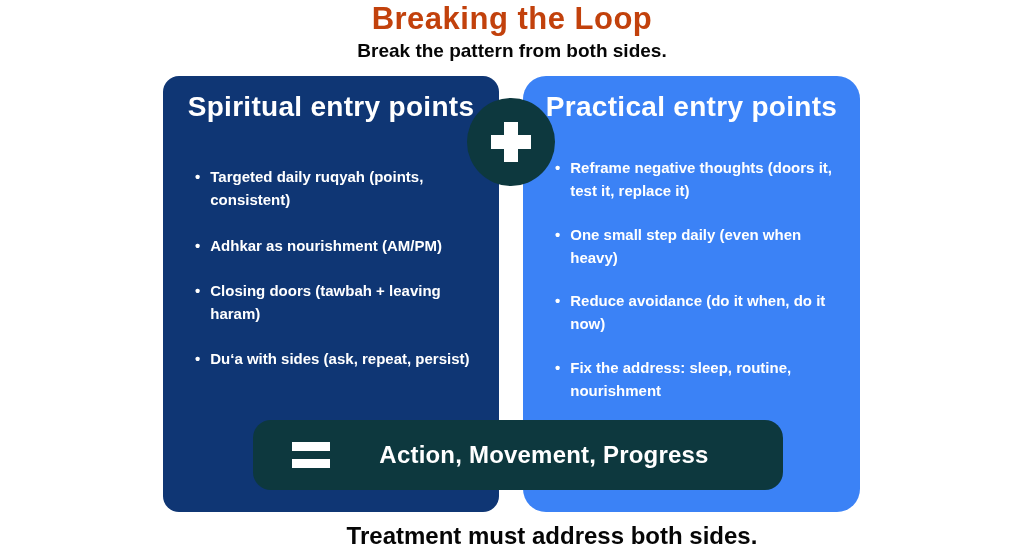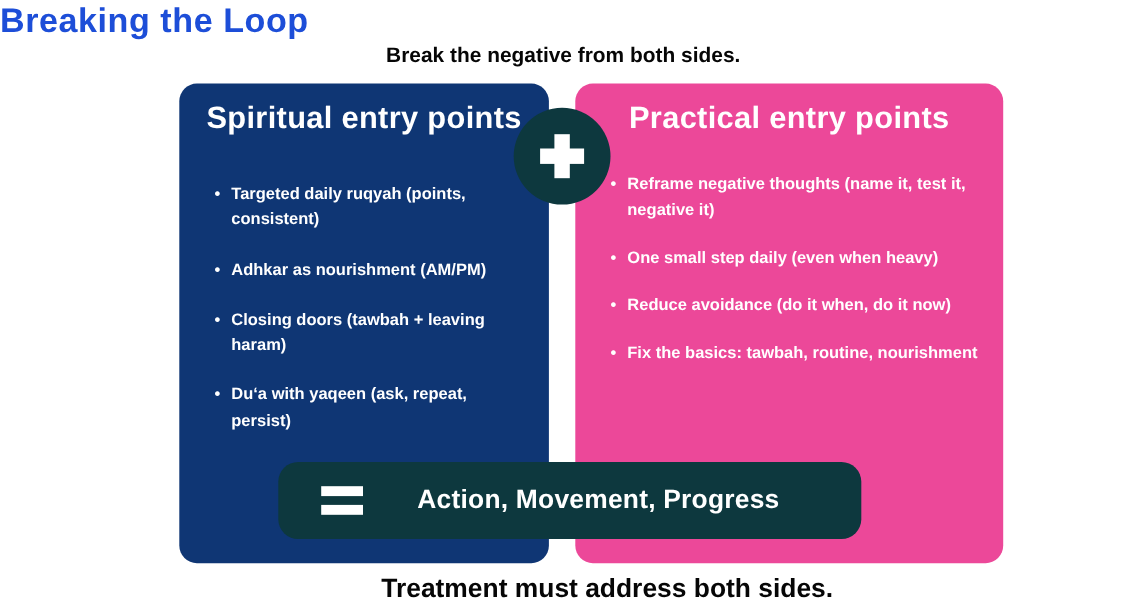--- a/index.html
+++ b/index.html
@@ -6,43 +6,43 @@
   html, body { width: 1024px; height: 555px; }
   body {
     position: relative;
     background: #ffffff;
     font-family: "Liberation Sans", sans-serif;
     overflow: hidden;
   }
   .main-title {
     position: absolute;
     top: 1px; left: 0; width: 100%;
-    text-align: left;
+    text-align: center;
     font-size: 31px;
     font-weight: 800;
-    color: #1d4ed8;
+    color: #c2410c;
     letter-spacing: 0.5px;
   }
   .sub-title {
     position: absolute;
     top: 40px; left: 0; width: 100%;
     text-align: center;
     font-size: 19px;
     font-weight: 700;
     color: #060606;
   }
   .card {
     position: absolute;
     top: 76px;
     height: 436px;
     border-radius: 16px;
     color: #ffffff;
   }
   .card-left  { left: 163px; width: 336px; background: #0f3674; }
-  .card-right { left: 523px; width: 389px; background: #ec4899; }
+  .card-right { left: 523px; width: 337px; background: #3b82f6; border-radius: 23px; }
   .card-title {
     margin-top: 15px;
     text-align: center;
     font-size: 28px;
     font-weight: 700;
     letter-spacing: 0.3px;
   }
   ul.bullets {
     list-style: none;
     display: flex;
@@ -119,62 +119,62 @@
     font-size: 24px;
     font-weight: 700;
     color: #060606;
     margin-left: 40px;
   }
 </style>
 </head>
 <body>
 
 <h1 class="main-title">Breaking the Loop</h1>
-<h2 class="sub-title">Break the negative from both sides.</h2>
+<h2 class="sub-title">Break the pattern from both sides.</h2>
 
 <section class="card card-left">
   <h3 class="card-title">Spiritual entry points</h3>
   <ul class="bullets">
     <li>
       <span class="bullet-dot">•</span>
       <span>Targeted daily ruqyah (points, consistent)</span>
     </li>
     <li>
       <span class="bullet-dot">•</span>
       <span>Adhkar as nourishment (AM/PM)</span>
     </li>
     <li>
       <span class="bullet-dot">•</span>
       <span>Closing doors (tawbah + leaving haram)</span>
     </li>
     <li>
       <span class="bullet-dot">•</span>
-      <span>Du‘a with yaqeen (ask, repeat, persist)</span>
+      <span>Du‘a with sides (ask, repeat, persist)</span>
     </li>
   </ul>
 </section>
 
 <section class="card card-right">
   <h3 class="card-title">Practical entry points</h3>
   <ul class="bullets">
     <li>
       <span class="bullet-dot">•</span>
-      <span>Reframe negative thoughts (name it, test it, negative it)</span>
+      <span>Reframe negative thoughts (doors it, test it, replace it)</span>
     </li>
     <li>
       <span class="bullet-dot">•</span>
       <span>One small step daily (even when heavy)</span>
     </li>
     <li>
       <span class="bullet-dot">•</span>
       <span>Reduce avoidance (do it when, do it now)</span>
     </li>
     <li>
       <span class="bullet-dot">•</span>
-      <span>Fix the basics: tawbah, routine, nourishment</span>
+      <span>Fix the address: sleep, routine, nourishment</span>
     </li>
   </ul>
 </section>
 
 <div class="plus-circle">
   <span class="plus-icon">
     <span class="bar-h"></span>
     <span class="bar-v"></span>
   </span>
 </div>

